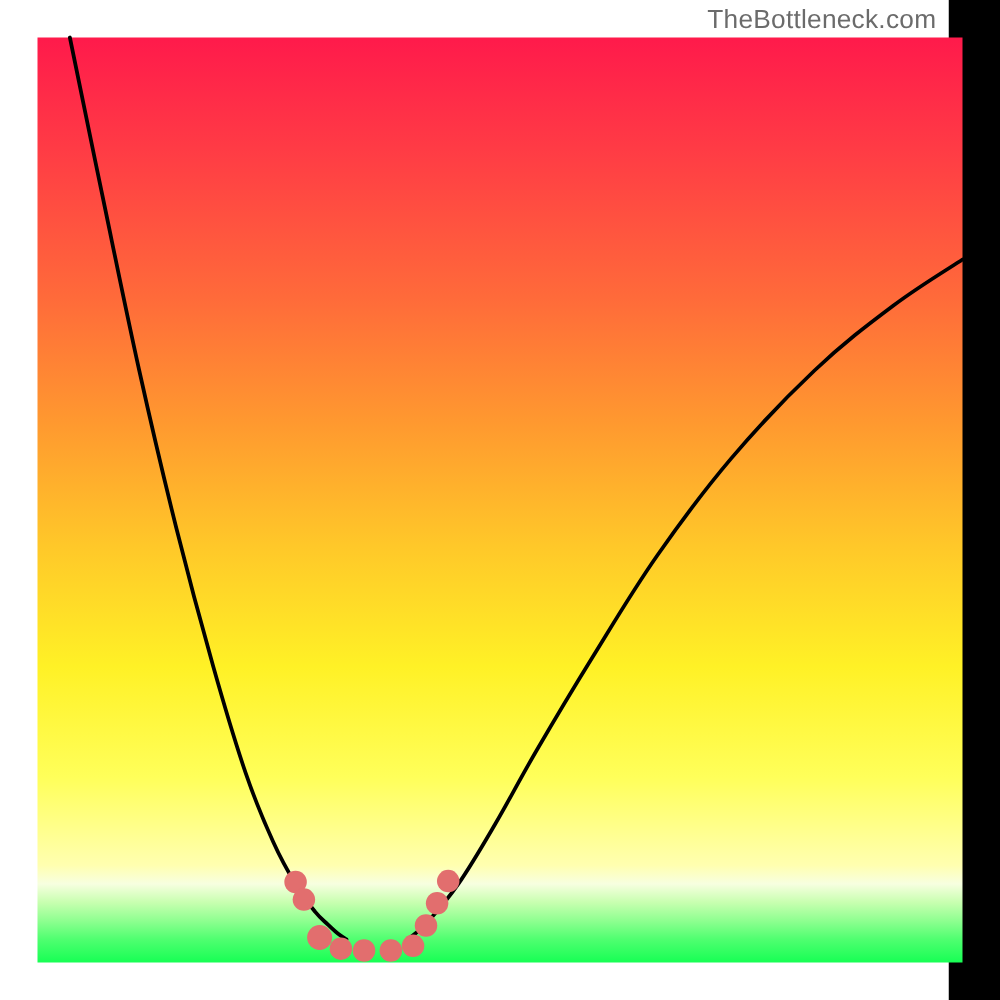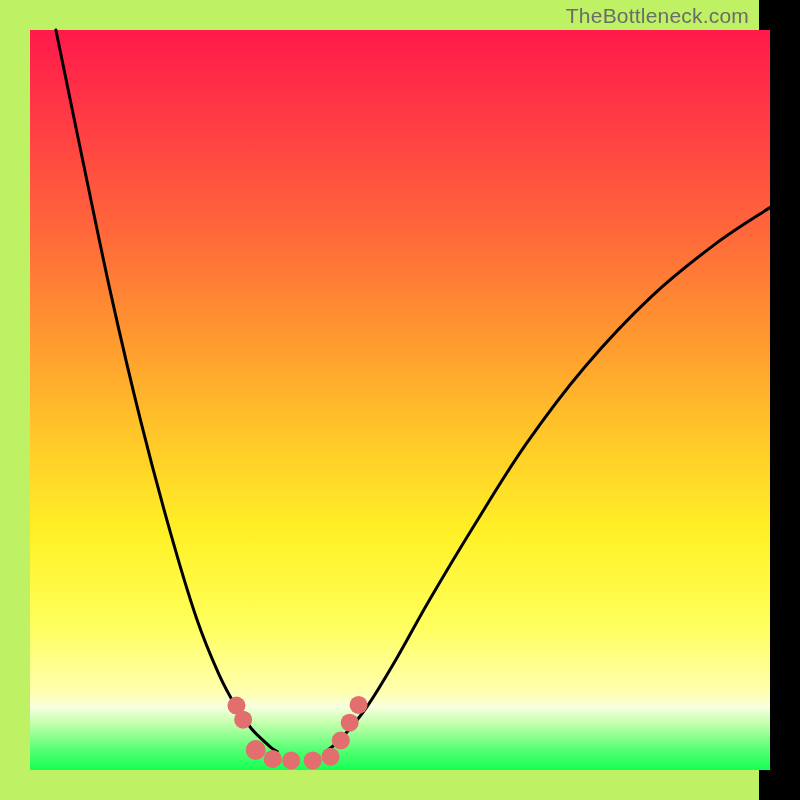--- a/index.html
+++ b/index.html
@@ -10,21 +10,21 @@
     background: #000;
     overflow: hidden;
     font-family: Arial, Helvetica, sans-serif;
   }
   .frame {
     position: absolute;
     left: 0;
     top: 0;
     width: 759px;
     height: 800px;
-    background: #bef264;
+    background: #ffffff;
   }
   .plot {
     position: absolute;
     left: 30px;
     top: 30px;
     width: 740px;
     height: 740px;
     background: linear-gradient(
       to bottom,
       #ff1a4b 0%,

